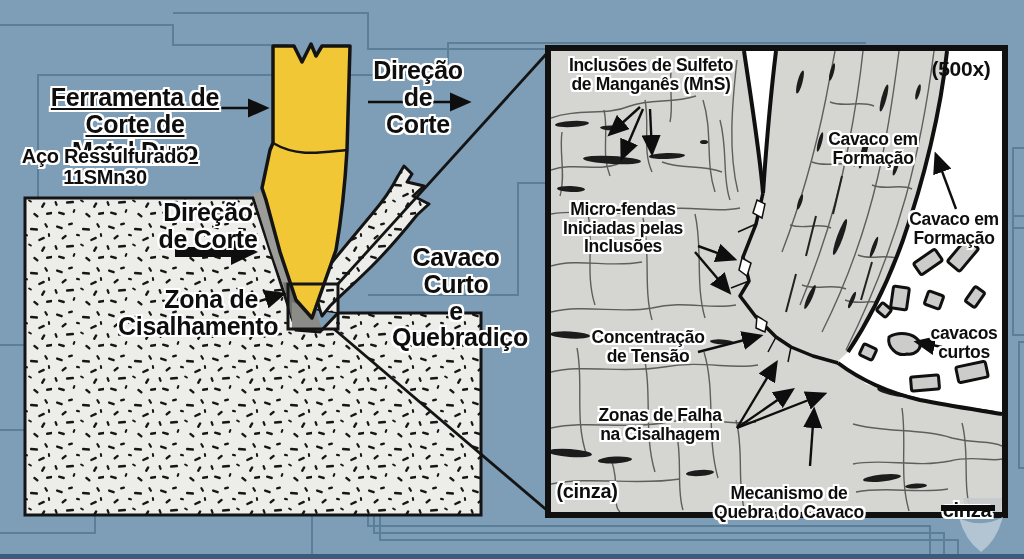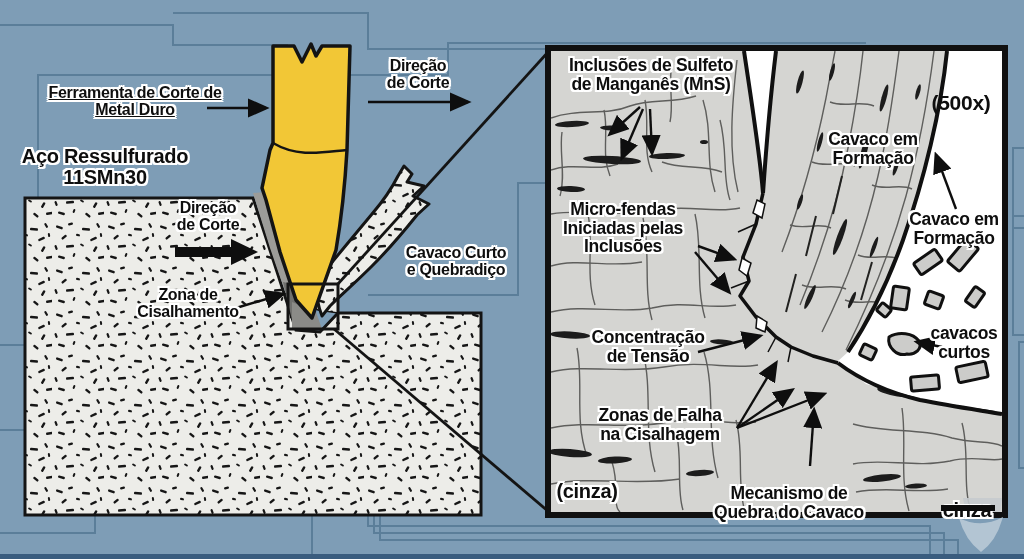--- a/index.html
+++ b/index.html
@@ -16,21 +16,21 @@
     text-align:center;
     line-height:1.07;
     letter-spacing:-0.3px;
     white-space:pre-line;
     text-shadow:
       -2px -2px 0 #fff, 2px -2px 0 #fff, -2px 2px 0 #fff, 2px 2px 0 #fff,
       -2px 0 0 #fff, 2px 0 0 #fff, 0 -2px 0 #fff, 0 2px 0 #fff,
       -1px -1px 0 #fff, 1px -1px 0 #fff, -1px 1px 0 #fff, 1px 1px 0 #fff;
   }
   .lbl.sm{font-size:17.5px;}
-  .lbl.md{font-size:16px;}
+  .lbl.md{font-size:25px;}
   .lbl.lg{font-size:20px;}
   .lbl.title{
     font-size:27px;letter-spacing:-0.6px;text-shadow:none;
   }
   .lbl.mag{font-size:21px;text-shadow:none;}
   #scalebar{
     position:absolute;left:941px;top:505px;width:54px;height:6px;
     background:#0c0c0c;
   }
 </style>
@@ -281,28 +281,28 @@
 
 <div class="lbl md" style="left:372px;top:57px;width:92px;">Direção
 de Corte</div>
 
 <div class="lbl lg" style="left:15px;top:146px;width:180px;">Aço Ressulfurado
 11SMn30</div>
 
 <div class="lbl md" style="left:152px;top:199px;width:112px;">Direção
 de Corte</div>
 
-<div class="lbl md" style="left:118px;top:286px;width:140px;">Zona de
+<div class="lbl md" style="left:118px;top:286px;width:140px;text-align:right;">Zona de
 Cisalhamento</div>
 
 <div class="lbl md" style="left:392px;top:244px;width:128px;">Cavaco Curto
 e Quebradiço</div>
 
 
-<div class="lbl mag" style="left:925px;top:58px;width:72px;margin-top:34px;">(500x)</div>
+<div class="lbl mag" style="left:925px;top:58px;width:72px;">(500x)</div>
 
 <div class="lbl sm" style="left:548px;top:200px;width:150px;">Micro-fendas
 Iniciadas pelas
 Inclusões</div>
 
 <div class="lbl sm" style="left:556px;top:56px;width:190px;">Inclusões de Sulfeto
 de Manganês (MnS)</div>
 
 <div class="lbl sm" style="left:818px;top:130px;width:110px;">Cavaco em
 Formação</div>

